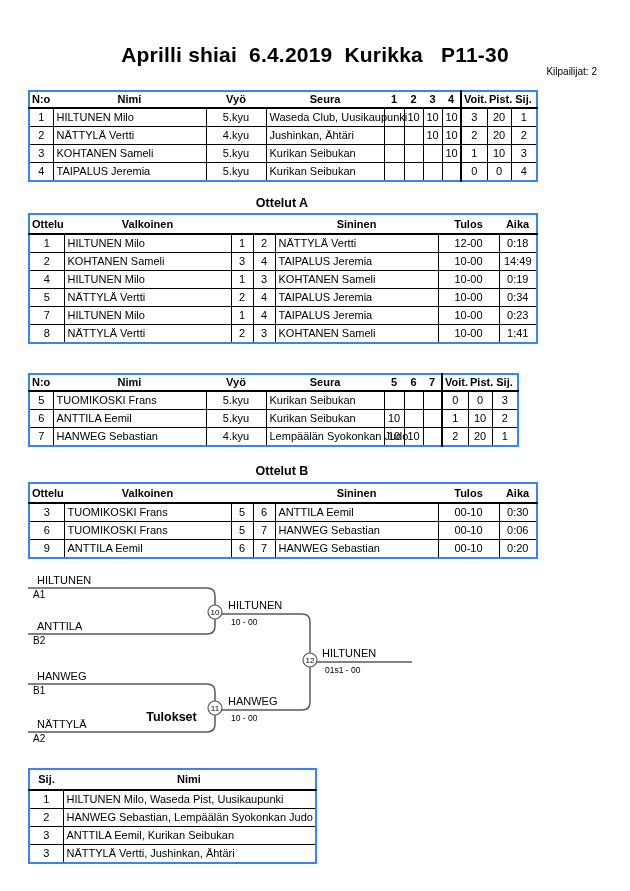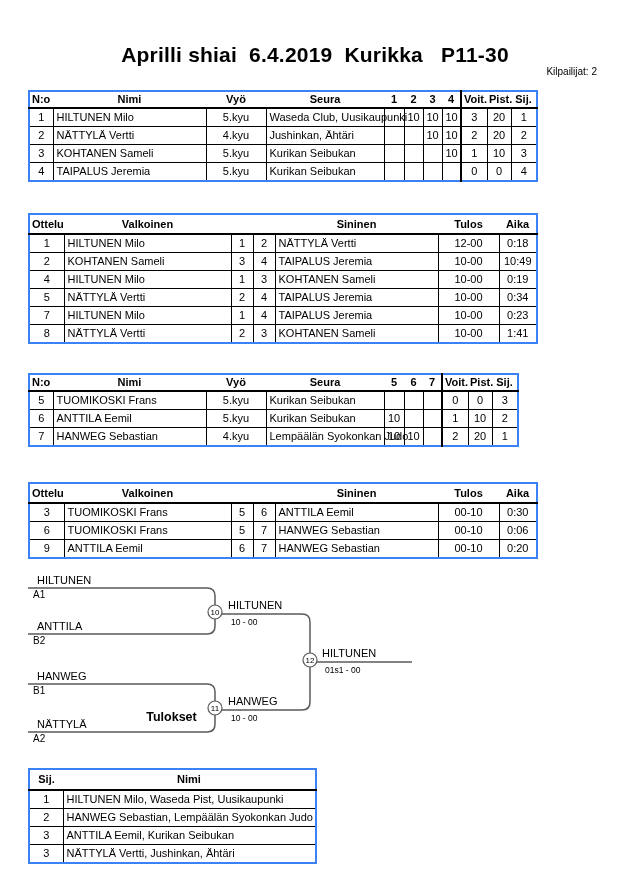--- a/index.html
+++ b/index.html
@@ -112,20 +112,21 @@
           <td class="ac" style="height: 17px;"></td>
           <td class="ac" style="height: 17px;"></td>
           <td class="ac" style="height: 17px;"></td>
           <td class="ac thick" style="height: 17px;">0</td>
           <td class="ac" style="height: 17px;">0</td>
           <td class="ac" style="height: 17px;">4</td>
         </tr>
       </tbody>
     </table>
 
+  <div class="abs sec-title" style="left:28px;top:196px;width:508px">Ottelut A</div>
   <table class="rpt abs" style="left:28px;top:213px;width:508px">
       <colgroup>
         <col style="width: 35px;">
         <col style="width: 167px;">
         <col style="width: 22px;">
         <col style="width: 22px;">
         <col style="width: 163px;">
         <col style="width: 61px;">
         <col style="width: 38px;">
       </colgroup>
@@ -150,21 +151,21 @@
           <td class="ac" style="height: 17px;">12-00</td>
           <td class="ac" style="height: 17px;">0:18</td>
         </tr>
         <tr>
           <td class="ac" style="height: 17px;">2</td>
           <td class="al" style="height: 17px;">KOHTANEN Sameli</td>
           <td class="ac" style="height: 17px;">3</td>
           <td class="ac" style="height: 17px;">4</td>
           <td class="al" style="height: 17px;">TAIPALUS Jeremia</td>
           <td class="ac" style="height: 17px;">10-00</td>
-          <td class="ac" style="height: 17px;">10:49</td>
+          <td class="ac" style="height: 17px;">14:49</td>
         </tr>
         <tr>
           <td class="ac" style="height: 17px;">4</td>
           <td class="al" style="height: 17px;">HILTUNEN Milo</td>
           <td class="ac" style="height: 17px;">1</td>
           <td class="ac" style="height: 17px;">3</td>
           <td class="al" style="height: 17px;">KOHTANEN Sameli</td>
           <td class="ac" style="height: 17px;">10-00</td>
           <td class="ac" style="height: 17px;">0:19</td>
         </tr>
@@ -258,20 +259,21 @@
           <td class="ac" style="height: 17px;">10</td>
           <td class="ac" style="height: 17px;">10</td>
           <td class="ac" style="height: 17px;"></td>
           <td class="ac thick" style="height: 17px;">2</td>
           <td class="ac" style="height: 17px;">20</td>
           <td class="ac" style="height: 17px;">1</td>
         </tr>
       </tbody>
     </table>
 
+  <div class="abs sec-title" style="left:28px;top:464px;width:508px">Ottelut B</div>
   <table class="rpt abs" style="left:28px;top:482px;width:508px">
       <colgroup>
         <col style="width: 35px;">
         <col style="width: 167px;">
         <col style="width: 22px;">
         <col style="width: 22px;">
         <col style="width: 163px;">
         <col style="width: 61px;">
         <col style="width: 38px;">
       </colgroup>

